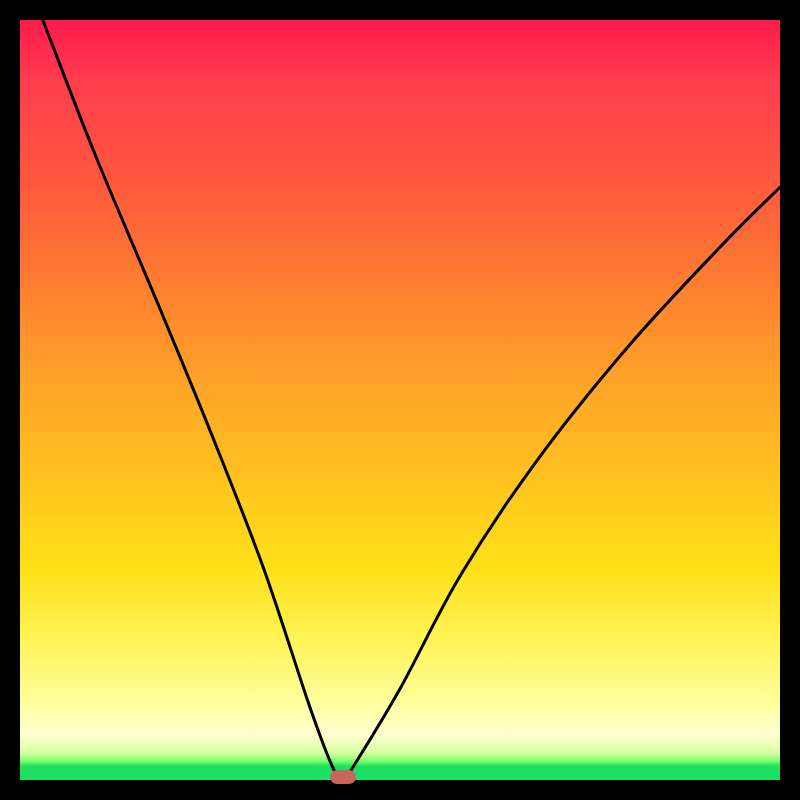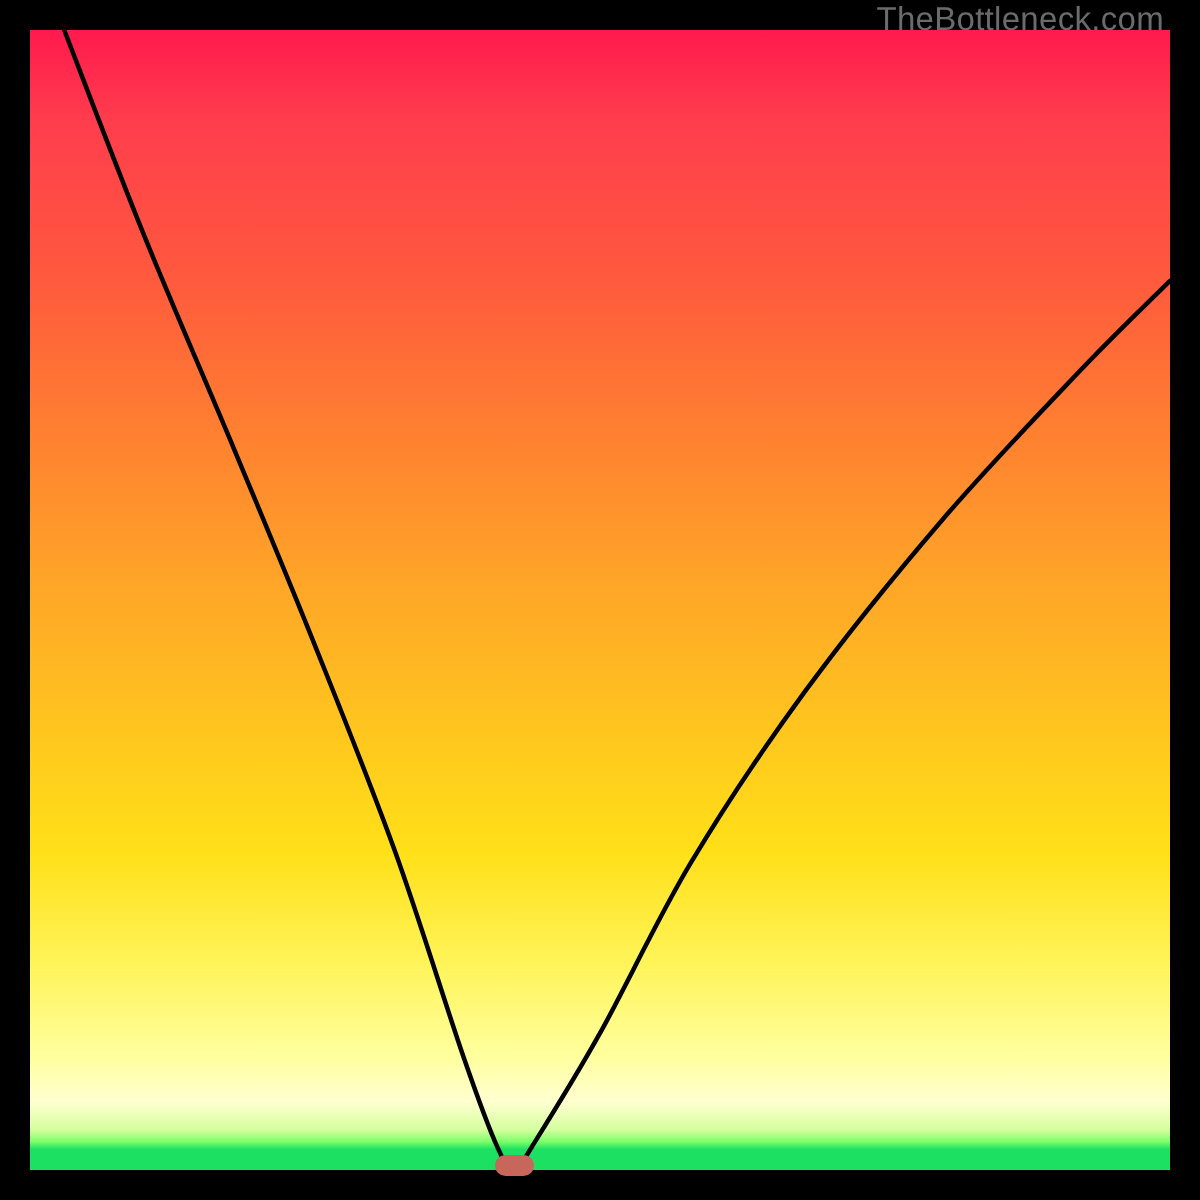--- a/index.html
+++ b/index.html
@@ -63,21 +63,20 @@
     width: 26px;
     height: 14px;
     background: #c7665a;
     border-radius: 7px;
   }
 </style>
 </head>
 <body>
 
 <div class="frame">
-  <div class="watermark">TheBottleneck.com</div>
 
   <div class="plot">
     <svg class="curve" viewBox="0 0 760 760" preserveAspectRatio="none">
       <path id="curve-path" fill="none" stroke="#000" stroke-width="3" stroke-linecap="round" stroke-linejoin="round" d="M 22.8,0 C 31.666666666666668,22.80000000000001 57,89.9333333333334 76,136.80000000000007 C 95,183.66666666666674 117.79999999999998,235.6 136.79999999999998,281.2 C 155.79999999999998,326.79999999999995 172.26666666666665,366.0666666666666 190,410.4 C 207.73333333333335,454.73333333333335 226.73333333333335,501.6 243.20000000000002,547.2 C 259.6666666666667,592.8000000000001 277.40000000000003,651.0666666666667 288.8,684 C 300.2,716.9333333333333 305.9,732.1333333333333 311.59999999999997,744.8 C 317.29999999999995,757.4666666666666 319.2,760 323,760 C 326.8,760 324.9,760 334.4,744.8 C 343.9,729.5999999999999 362.26666666666665,700.4666666666666 380,668.8 C 397.73333333333335,637.1333333333333 417.99999999999994,592.8 440.79999999999995,554.8 C 463.59999999999997,516.8 488.9333333333334,478.8 516.8000000000001,440.8 C 544.6666666666667,402.8 577.6,362.26666666666665 608,326.8 C 638.4,291.33333333333337 673.8666666666667,254.60000000000002 699.2,228 C 724.5333333333334,201.39999999999998 749.8666666666667,177.3333333333333 760,167.19999999999993"></path>
     </svg>
     <div id="marker" class="marker" style="left: 310px; top: 750px; background: rgb(199, 102, 90);"></div>
   </div>
 </div>
 
 </body></html>

